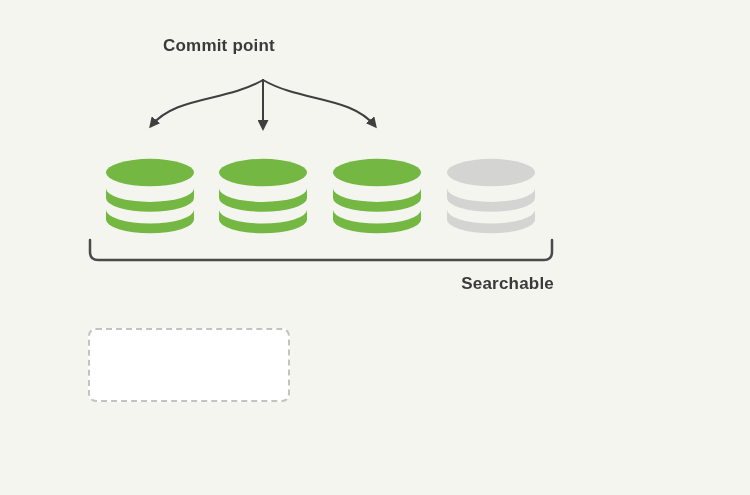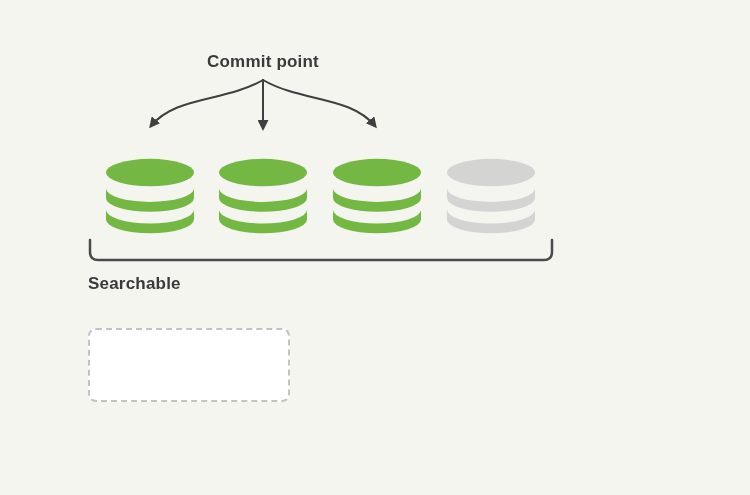--- a/index.html
+++ b/index.html
@@ -18,23 +18,23 @@
   }
   .diagram-label {
     position: absolute;
     color: #3a3a3a;
     font-size: 17px;
     font-weight: bold;
     letter-spacing: 0.2px;
   }
   .commit-point-label {
     left: 163px;
-    top: 52px;
+    top: 36px;
     width: 200px;
-    text-align: center;
+    text-align: left;
   }
   .arrows-svg {
     position: absolute;
     left: 120px;
     top: 74px;
     width: 290px;
     height: 72px;
   }
   .segment {
     position: absolute;
@@ -55,21 +55,21 @@
     position: absolute;
     left: 88px;
     top: 238px;
     width: 466px;
     height: 28px;
   }
   .searchable-label {
     left: 88px;
     top: 274px;
     width: 466px;
-    text-align: left;
+    text-align: right;
   }
   .buffer-box {
     position: absolute;
     left: 88px;
     top: 328px;
     width: 202px;
     height: 74px;
     background: #ffffff;
     border: 2px dashed #c3c3c0;
     border-radius: 8px;

